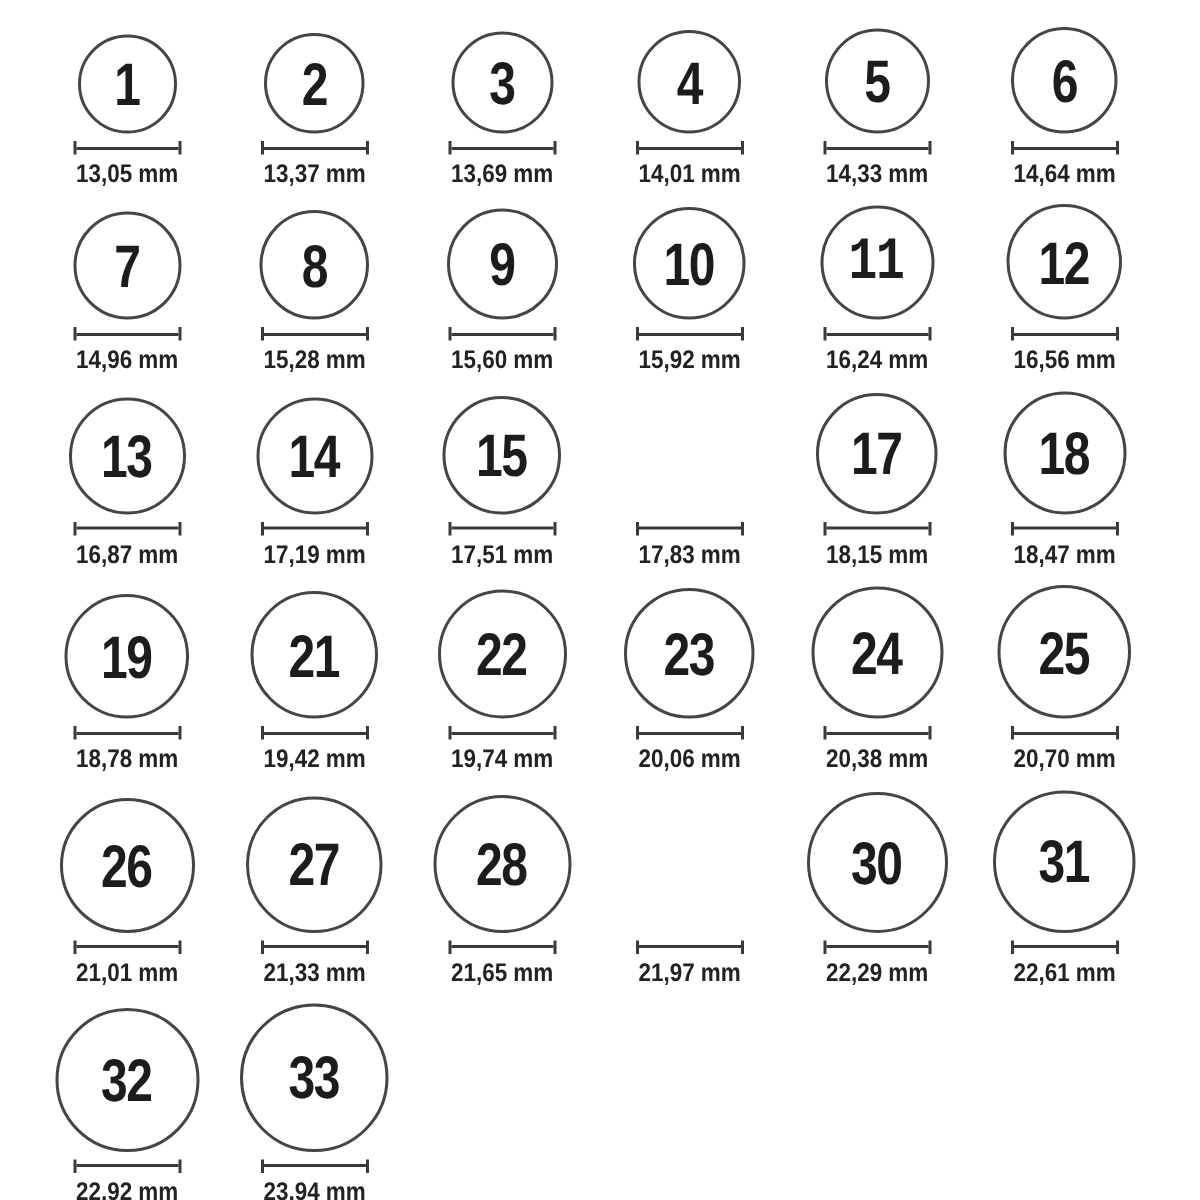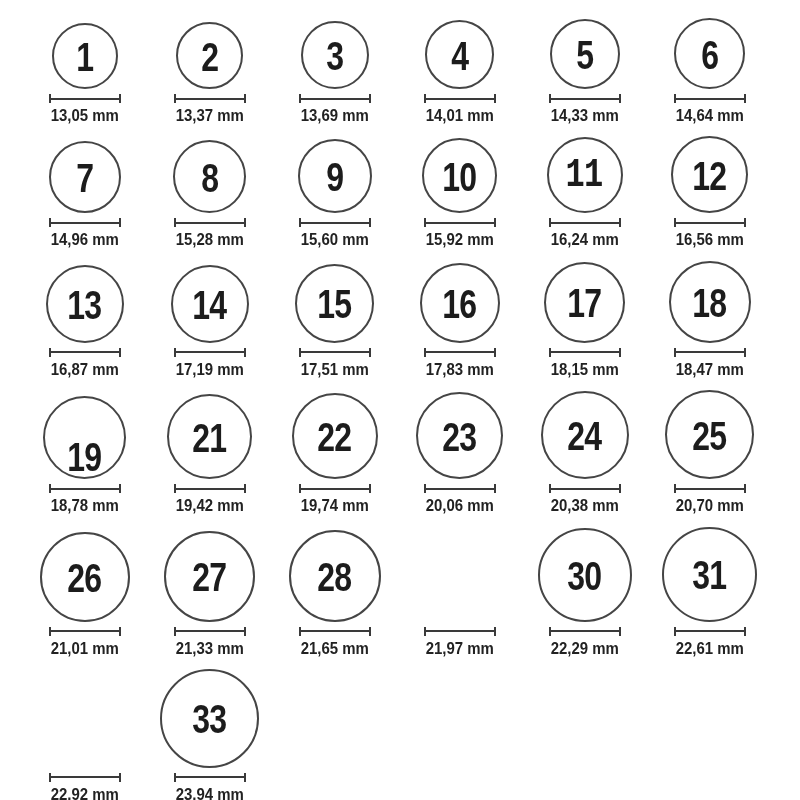--- a/index.html
+++ b/index.html
@@ -191,23 +191,20 @@
 
   <div class="cell">
     <div class="circle" style="width: 79px; height: 79px;">
       <span class="num">15</span>
     </div>
     <div class="ruler"></div>
     <span class="label">17,51 mm</span>
   </div>
 
   <div class="cell">
-    <div class="circle" style="width: 80px; height: 80px;">
-      <span class="num">16</span>
-    </div>
     <div class="ruler"></div>
     <span class="label">17,83 mm</span>
   </div>
 
   <div class="cell">
     <div class="circle" style="width: 81px; height: 81px;">
       <span class="num">17</span>
     </div>
     <div class="ruler"></div>
     <span class="label">18,15 mm</span>
@@ -215,21 +212,21 @@
 
   <div class="cell">
     <div class="circle" style="width: 82px; height: 82px;">
       <span class="num">18</span>
     </div>
     <div class="ruler"></div>
     <span class="label">18,47 mm</span>
   </div>
 
   <div class="cell">
-    <div class="circle" style="width: 83px; height: 83px; align-items: flex-end;">
+    <div class="circle" style="width: 83px; height: 83px;">
       <span class="num">19</span>
     </div>
     <div class="ruler"></div>
     <span class="label">18,78 mm</span>
   </div>
 
 
   <div class="cell">
     <div class="circle" style="width: 85px; height: 85px; text-align: right;">
       <span class="num">21</span>
@@ -309,20 +306,23 @@
 
   <div class="cell">
     <div class="circle" style="width: 95px; height: 95px;">
       <span class="num">31</span>
     </div>
     <div class="ruler"></div>
     <span class="label">22,61 mm</span>
   </div>
 
   <div class="cell">
+    <div class="circle" style="width: 96px; height: 96px;">
+      <span class="num">32</span>
+    </div>
     <div class="ruler"></div>
     <span class="label">22,92 mm</span>
   </div>
 
   <div class="cell">
     <div class="circle" style="width: 99px; height: 99px; align-items: center;">
       <span class="num">33</span>
     </div>
     <div class="ruler"></div>
     <span class="label">23,94 mm</span>

